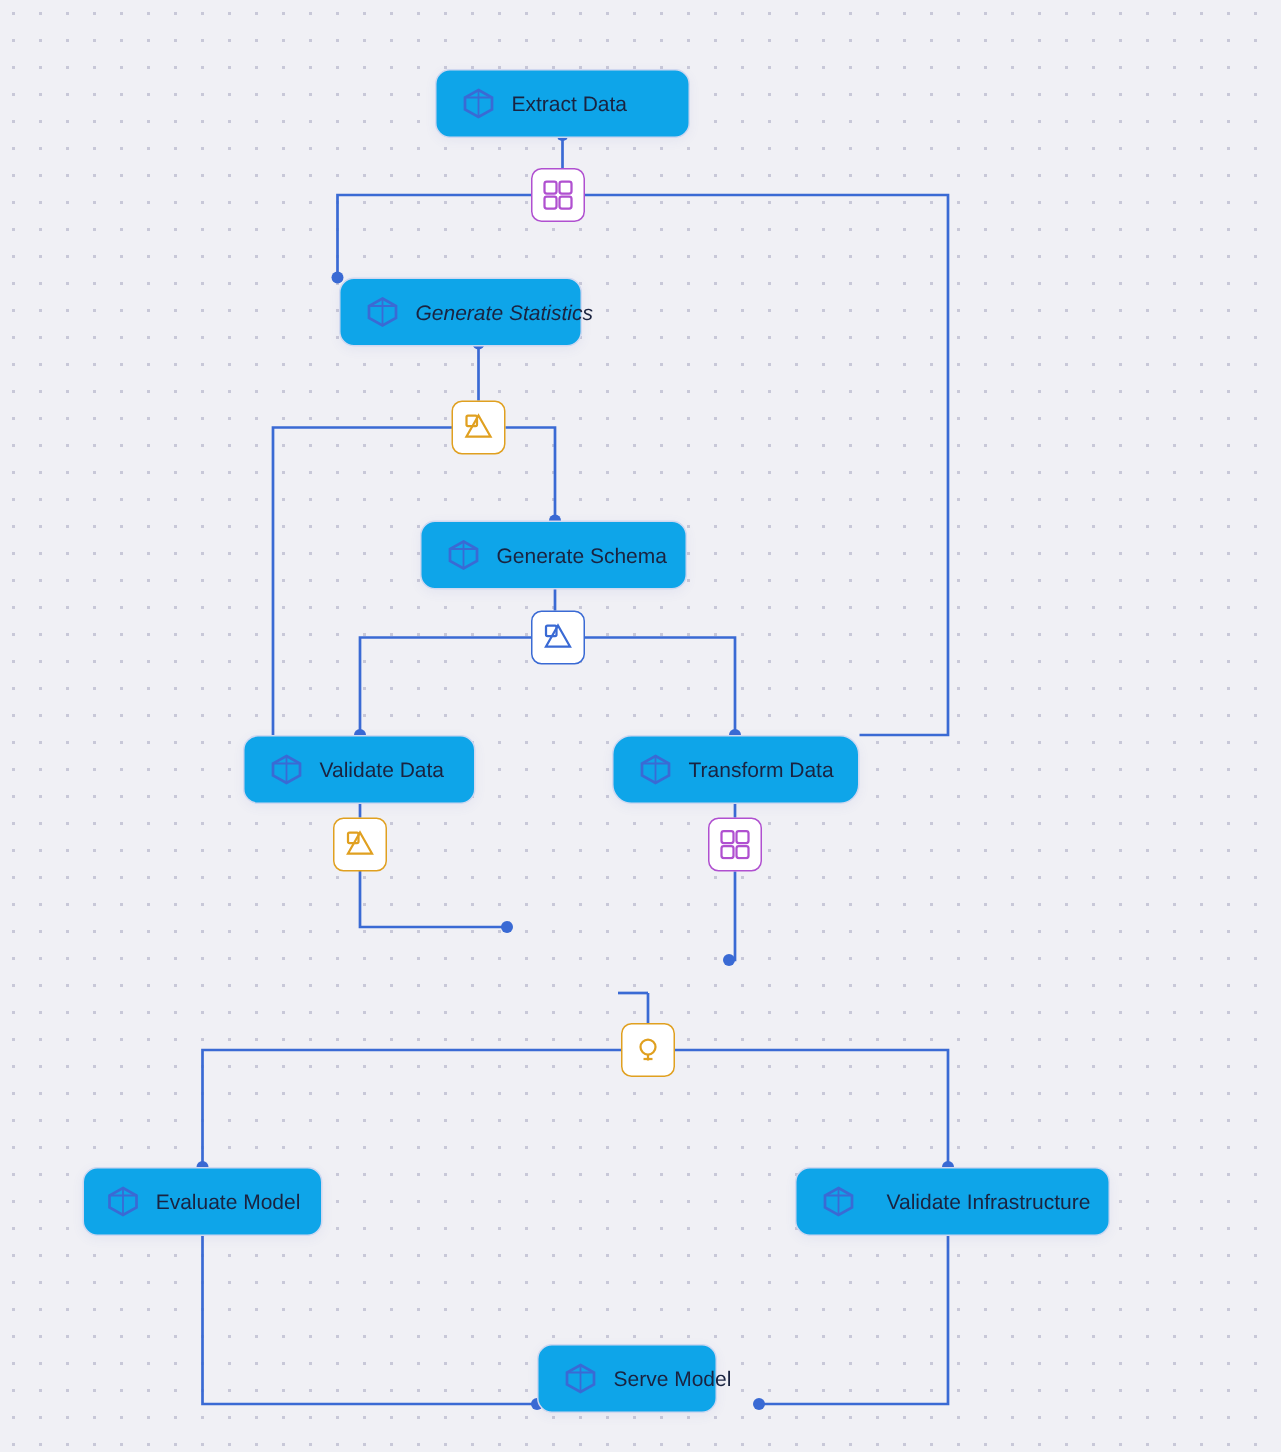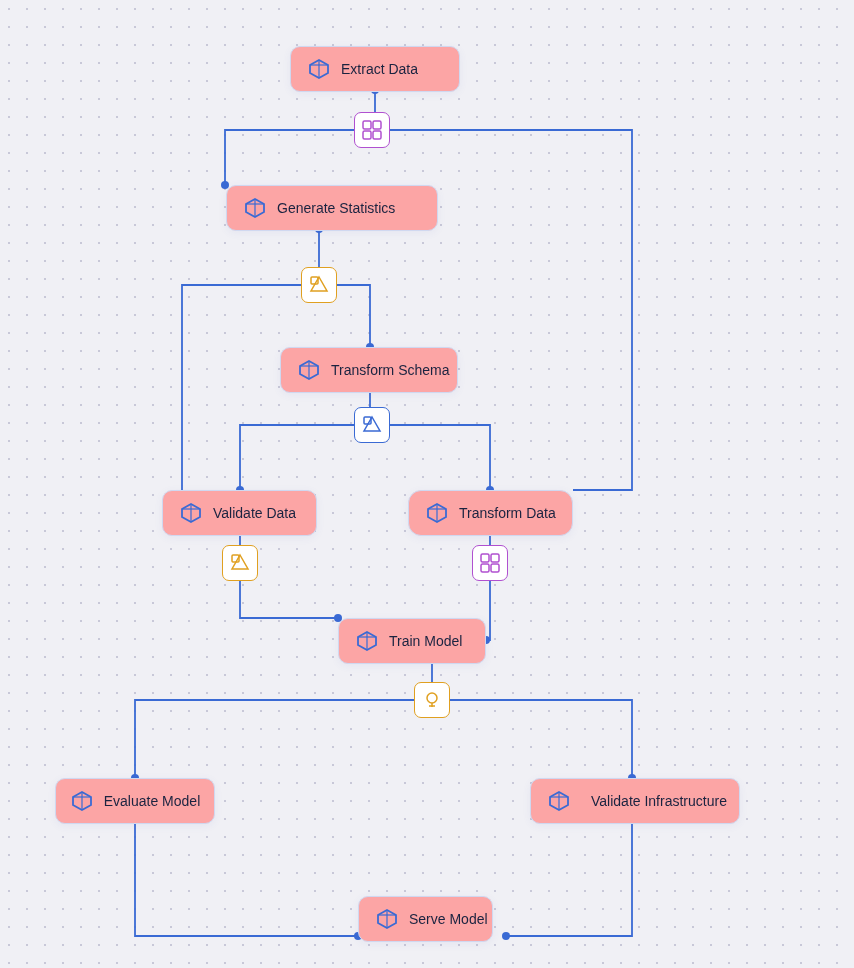--- a/index.html
+++ b/index.html
@@ -14,21 +14,21 @@
       position: relative;
     }
     .canvas {
       position: absolute;
       top: 0; left: 0;
       width: 854px;
       height: 968px;
     }
     .node {
       position: absolute;
-      background: #fca5a5;
+      background: #0ea5e9;
       border: 1.5px solid #d0d8f0;
       border-radius: 10px;
       display: flex;
       align-items: center;
       padding: 10px 16px;
       gap: 10px;
       box-shadow: 0 2px 8px rgba(80,100,180,0.07);
       white-space: nowrap;
       cursor: pointer;
     }
@@ -191,84 +191,76 @@
 
   <div class="node" style="left:290px;top:46px;width:170px;">
     <svg class="node-icon" viewBox="0 0 24 24">
       <polygon points="12,3 21,8 21,16 12,21 3,16 3,8" fill="none" stroke="#3a6ad4" stroke-width="1.8"></polygon>
       <line x1="12" y1="3" x2="12" y2="21" stroke="#3a6ad4" stroke-width="1.2"></line>
       <line x1="3" y1="8" x2="21" y2="8" stroke="#3a6ad4" stroke-width="1.2"></line>
     </svg>
     <span class="node-label">Extract Data</span>
   </div>
 
-  <div class="node" style="left:226px;top:185px;width:212px;">
+  <div class="node" style="left:226px;top:185px;width:162px;font-style:italic;">
     <svg class="node-icon" viewBox="0 0 24 24">
       <polygon points="12,3 21,8 21,16 12,21 3,16 3,8" fill="none" stroke="#3a6ad4" stroke-width="1.8"></polygon>
       <line x1="12" y1="3" x2="12" y2="21" stroke="#3a6ad4" stroke-width="1.2"></line>
       <line x1="3" y1="8" x2="21" y2="8" stroke="#3a6ad4" stroke-width="1.2"></line>
     </svg>
     <span class="node-label">Generate Statistics</span>
   </div>
 
   <div class="node" style="left:280px;top:347px;width:178px;">
     <svg class="node-icon" viewBox="0 0 24 24">
       <polygon points="12,3 21,8 21,16 12,21 3,16 3,8" fill="none" stroke="#3a6ad4" stroke-width="1.8"></polygon>
       <line x1="12" y1="3" x2="12" y2="21" stroke="#3a6ad4" stroke-width="1.2"></line>
       <line x1="3" y1="8" x2="21" y2="8" stroke="#3a6ad4" stroke-width="1.2"></line>
     </svg>
-    <span class="node-label">Transform Schema</span>
+    <span class="node-label">Generate Schema</span>
   </div>
 
   <div class="node" style="left:162px;top:490px;width:155px;">
     <svg class="node-icon" viewBox="0 0 24 24">
       <polygon points="12,3 21,8 21,16 12,21 3,16 3,8" fill="none" stroke="#3a6ad4" stroke-width="1.8"></polygon>
       <line x1="12" y1="3" x2="12" y2="21" stroke="#3a6ad4" stroke-width="1.2"></line>
       <line x1="3" y1="8" x2="21" y2="8" stroke="#3a6ad4" stroke-width="1.2"></line>
     </svg>
     <span class="node-label">Validate Data</span>
   </div>
 
   <div class="node" style="left:408px;top:490px;width:165px;border-radius:13px;">
     <svg class="node-icon" viewBox="0 0 24 24">
       <polygon points="12,3 21,8 21,16 12,21 3,16 3,8" fill="none" stroke="#3a6ad4" stroke-width="1.8"></polygon>
       <line x1="12" y1="3" x2="12" y2="21" stroke="#3a6ad4" stroke-width="1.2"></line>
       <line x1="3" y1="8" x2="21" y2="8" stroke="#3a6ad4" stroke-width="1.2"></line>
     </svg>
     <span class="node-label">Transform Data</span>
   </div>
 
-  <div class="node" style="left:338px;top:618px;width:148px;">
-    <svg class="node-icon" viewBox="0 0 24 24">
-      <polygon points="12,3 21,8 21,16 12,21 3,16 3,8" fill="none" stroke="#3a6ad4" stroke-width="1.8"></polygon>
-      <line x1="12" y1="3" x2="12" y2="21" stroke="#3a6ad4" stroke-width="1.2"></line>
-      <line x1="3" y1="8" x2="21" y2="8" stroke="#3a6ad4" stroke-width="1.2"></line>
-    </svg>
-    <span class="node-label">Train Model</span>
-  </div>
 
   <div class="node" style="left:55px;top:778px;width:160px;justify-content:center;">
     <svg class="node-icon" viewBox="0 0 24 24">
       <polygon points="12,3 21,8 21,16 12,21 3,16 3,8" fill="none" stroke="#3a6ad4" stroke-width="1.8"></polygon>
       <line x1="12" y1="3" x2="12" y2="21" stroke="#3a6ad4" stroke-width="1.2"></line>
       <line x1="3" y1="8" x2="21" y2="8" stroke="#3a6ad4" stroke-width="1.2"></line>
     </svg>
     <span class="node-label">Evaluate Model</span>
   </div>
 
   <div class="node" style="left:530px;top:778px;width:210px;gap:20px;">
     <svg class="node-icon" viewBox="0 0 24 24">
       <polygon points="12,3 21,8 21,16 12,21 3,16 3,8" fill="none" stroke="#3a6ad4" stroke-width="1.8"></polygon>
       <line x1="12" y1="3" x2="12" y2="21" stroke="#3a6ad4" stroke-width="1.2"></line>
       <line x1="3" y1="8" x2="21" y2="8" stroke="#3a6ad4" stroke-width="1.2"></line>
     </svg>
     <span class="node-label">Validate Infrastructure</span>
   </div>
 
-  <div class="node" style="left:358px;top:896px;width:135px;">
+  <div class="node" style="left:358px;top:896px;width:120px;">
     <svg class="node-icon" viewBox="0 0 24 24">
       <polygon points="12,3 21,8 21,16 12,21 3,16 3,8" fill="none" stroke="#3a6ad4" stroke-width="1.8"></polygon>
       <line x1="12" y1="3" x2="12" y2="21" stroke="#3a6ad4" stroke-width="1.2"></line>
       <line x1="3" y1="8" x2="21" y2="8" stroke="#3a6ad4" stroke-width="1.2"></line>
     </svg>
     <span class="node-label">Serve Model</span>
   </div>
 
 </div>
 

